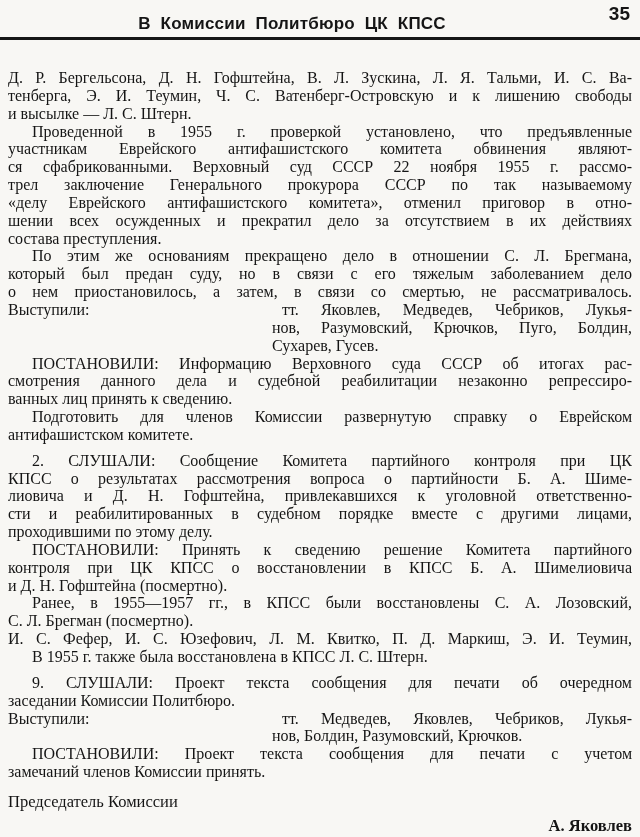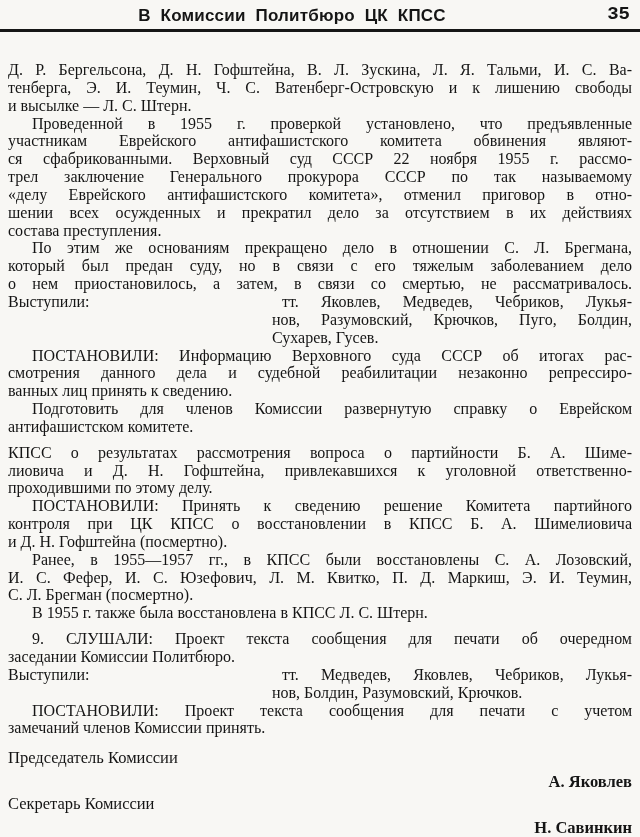--- a/index.html
+++ b/index.html
@@ -6,34 +6,34 @@
   body {
     width: 640px; height: 837px;
     background: #f8f7f4;
     font-family: "Liberation Serif", serif;
     color: #151515;
     overflow: hidden;
   }
   .page { position: relative; width: 640px; height: 837px; }
 
   
-  .header { position: relative; padding-top: 7px; }
+  .header { position: relative; padding-top: 15px; }
   .header-title {
     text-align: center;
     padding-right: 56px;
     font-family: "Liberation Sans", sans-serif;
     font-weight: bold;
     font-size: 17px;
     line-height: 18px;
     letter-spacing: 0.2px;
     word-spacing: 5px;
   }
   .page-num {
     position: absolute; top: 4px; right: 10px;
-    font-family: Liberation Mono, monospace;
+    font-family: Liberation Sans, sans-serif;
     font-weight: bold; font-size: 19px; line-height: 20px;
   }
   .rule { margin-top: 4px; height: 3px; background: #161616; }
 
   
   .content {
     margin: 29px 8px 0 8px;
     font-size: 16px;
     line-height: 17.85px;
   }
@@ -95,33 +95,35 @@
         <div class="tline firstindent">ПОСТАНОВИЛИ: Информацию Верховного суда СССР об итогах рас-</div>
         <div class="tline">смотрения данного дела и судебной реабилитации незаконно репрессиро-</div>
         <div class="tline lastline">ванных лиц принять к сведению.</div>
       </div>
       <div class="para">
         <div class="tline firstindent">Подготовить для членов Комиссии развернутую справку о Еврейском</div>
         <div class="tline lastline">антифашистском комитете.</div>
       </div>
       <div class="gap"></div>
       <div class="para">
+        <div class="tline firstindent">2. СЛУШАЛИ: Сообщение Комитета партийного контроля при ЦК</div>
         <div class="tline">КПСС о результатах рассмотрения вопроса о партийности Б. А. Шиме-</div>
         <div class="tline">лиовича и Д. Н. Гофштейна, привлекавшихся к уголовной ответственно-</div>
+        <div class="tline">сти и реабилитированных в судебном порядке вместе с другими лицами,</div>
         <div class="tline lastline">проходившими по этому делу.</div>
       </div>
       <div class="para">
         <div class="tline firstindent">ПОСТАНОВИЛИ: Принять к сведению решение Комитета партийного</div>
         <div class="tline">контроля при ЦК КПСС о восстановлении в КПСС Б. А. Шимелиовича</div>
         <div class="tline lastline">и Д. Н. Гофштейна (посмертно).</div>
       </div>
       <div class="para">
         <div class="tline firstindent">Ранее, в 1955—1957 гг., в КПСС были восстановлены С. А. Лозовский,</div>
+        <div class="tline lastline">С. Л. Брегман (посмертно).</div>
         <div class="tline">И. С. Фефер, И. С. Юзефович, Л. М. Квитко, П. Д. Маркиш, Э. И. Теумин,</div>
-        <div class="tline lastline">С. Л. Брегман (посмертно).</div>
       </div>
       <div class="para">
         <div class="tline firstindent lastline">В 1955 г. также была восстановлена в КПСС Л. С. Штерн.</div>
       </div>
       <div class="gap"></div>
       <div class="para">
         <div class="tline firstindent">9. СЛУШАЛИ: Проект текста сообщения для печати об очередном</div>
         <div class="tline lastline">заседании Комиссии Политбюро.</div>
       </div>
       <div class="speakers">

